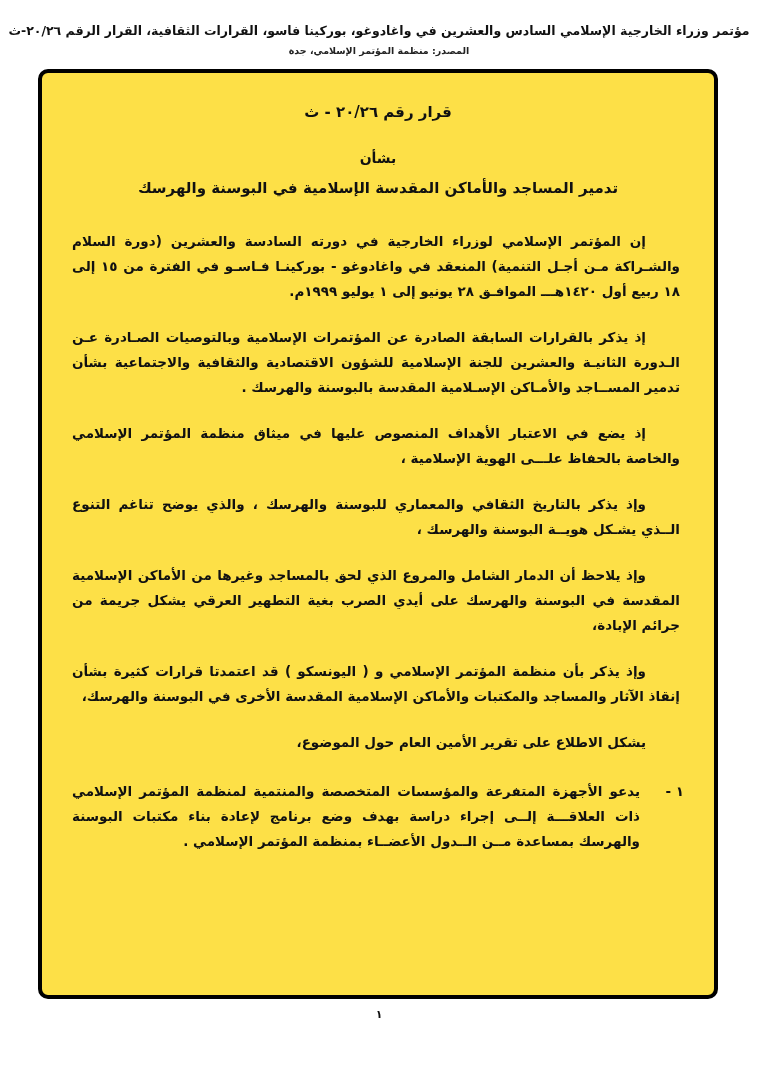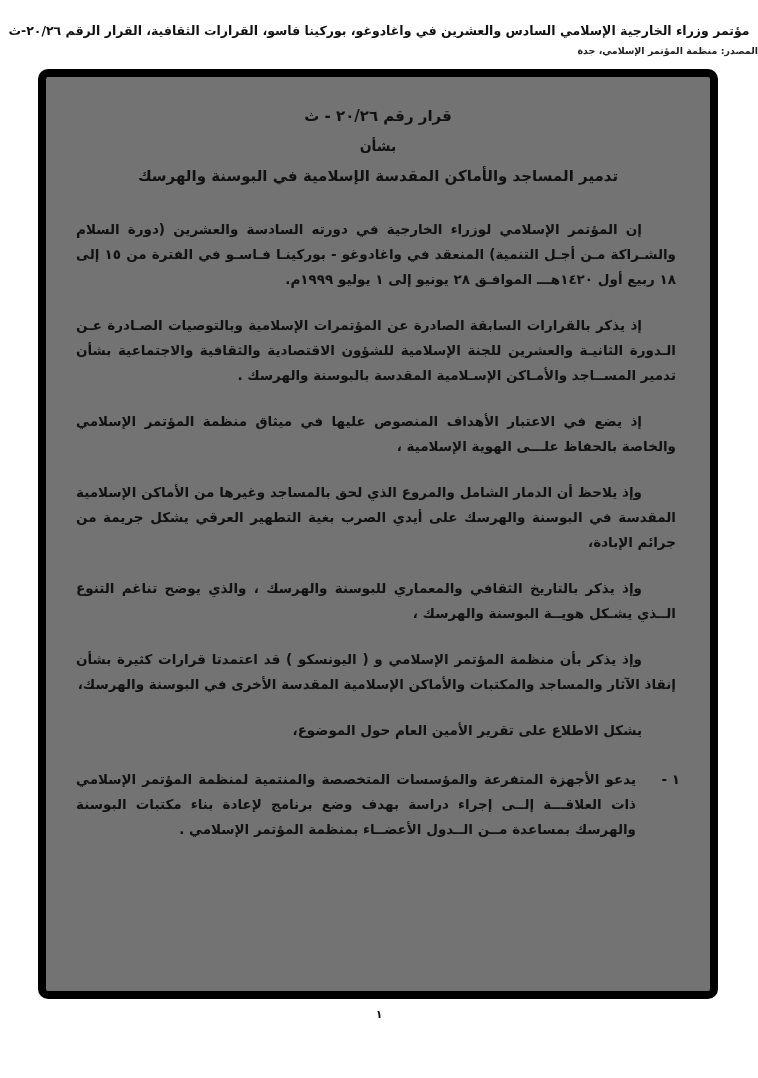--- a/index.html
+++ b/index.html
@@ -18,43 +18,43 @@
   .top-header {
     direction: rtl;
     text-align: center;
     font-weight: bold;
     font-size: 12.5px;
     padding-top: 23px;
     white-space: nowrap;
   }
   .source-line {
     direction: rtl;
-    text-align: right;
+    text-align: center;
     font-weight: bold;
     font-size: 9.5px;
     margin-top: 7px;
     color: #222222;
   }
   .res-box {
     box-sizing: border-box;
     margin: 13px 40px 0 38px;
     height: 930px;
-    border: 8px solid #000000;
+    border: 4px solid #000000;
     border-radius: 10px;
     padding: 30px 30px 0 30px;
     overflow: hidden;
-    background: #737373;
+    background: #fde047;
   }
   .title-block {
     direction: rtl;
     text-align: center;
     font-weight: bold;
   }
   .title-1 { font-size: 15px; }
-  .title-2 { font-size: 14px; margin-top: 13px; }
+  .title-2 { font-size: 14px; margin-top: 29px; }
   .title-3 { font-size: 15px; margin-top: 13px; letter-spacing: 0.3px; text-align: center; }
   .body-text {
     direction: rtl;
     margin-top: 32px;
   }
   .body-text p {
     margin: 0 4px 21px 0;
     font-size: 13.5px;
     font-weight: bold;
     line-height: 25px;
@@ -95,22 +95,22 @@
   <div class="title-block">
     <div class="title-1">قرار رقم ٢٠/٢٦ - ث</div>
     <div class="title-2">بشأن</div>
     <div class="title-3">تدمير المساجد والأماكن المقدسة الإسلامية في البوسنة والهرسك</div>
   </div>
 
   <div class="body-text">
     <p>إن المؤتمر الإسلامي لوزراء الخارجية في دورته السادسة والعشرين (دورة السلام والشـراكة مـن أجـل التنمية) المنعقد في واغادوغو - بوركينـا فـاسـو في الفترة من ١٥ إلى ١٨ ربيع أول ١٤٢٠هـــ الموافـق ٢٨ يونيو إلى ١ يوليو ١٩٩٩م.</p>
     <p>إذ يذكر بالقرارات السابقة الصادرة عن المؤتمرات الإسلامية وبالتوصيات الصـادرة عـن الـدورة الثانيـة والعشرين للجنة الإسلامية للشؤون الاقتصادية والثقافية والاجتماعية بشأن تدمير المســاجد والأمـاكن الإسـلامية المقدسة بالبوسنة والهرسك .</p>
     <p>إذ يضع في الاعتبار الأهداف المنصوص عليها في ميثاق منظمة المؤتمر الإسلامي والخاصة بالحفاظ علـــى الهوية الإسلامية ،</p>
+    <p>وإذ يذكر بالتاريخ الثقافي والمعماري للبوسنة والهرسك ، والذي يوضح تناغم التنوع الــذي يشـكل هويــة البوسنة والهرسك ،</p>
     <p>وإذ يلاحظ أن الدمار الشامل والمروع الذي لحق بالمساجد وغيرها من الأماكن الإسلامية المقدسة في البوسنة والهرسك على أيدي الصرب بغية التطهير العرقي يشكل جريمة من جرائم الإبادة،</p>
-    <p>وإذ يذكر بالتاريخ الثقافي والمعماري للبوسنة والهرسك ، والذي يوضح تناغم التنوع الــذي يشـكل هويــة البوسنة والهرسك ،</p>
     <p>وإذ يذكر بأن منظمة المؤتمر الإسلامي و ( اليونسكو )  قد اعتمدتا قرارات كثيرة بشأن إنقاذ الآثار والمساجد والمكتبات والأماكن الإسلامية المقدسة الأخرى في البوسنة والهرسك،</p>
     <p>يشكل الاطلاع على تقرير الأمين العام حول الموضوع،</p>
 
     <div class="item-row">
       <span class="item-number">١ -</span>
       <span class="item-text">يدعو الأجهزة المتفرعة والمؤسسات المتخصصة والمنتمية لمنظمة المؤتمر الإسلامي ذات العلاقـــة إلــى إجراء دراسة بهدف وضع برنامج لإعادة بناء مكتبات البوسنة والهرسك بمساعدة مــن الــدول الأعضــاء بمنظمة المؤتمر الإسلامي .</span>
     </div>
   </div>
 
 </div>

